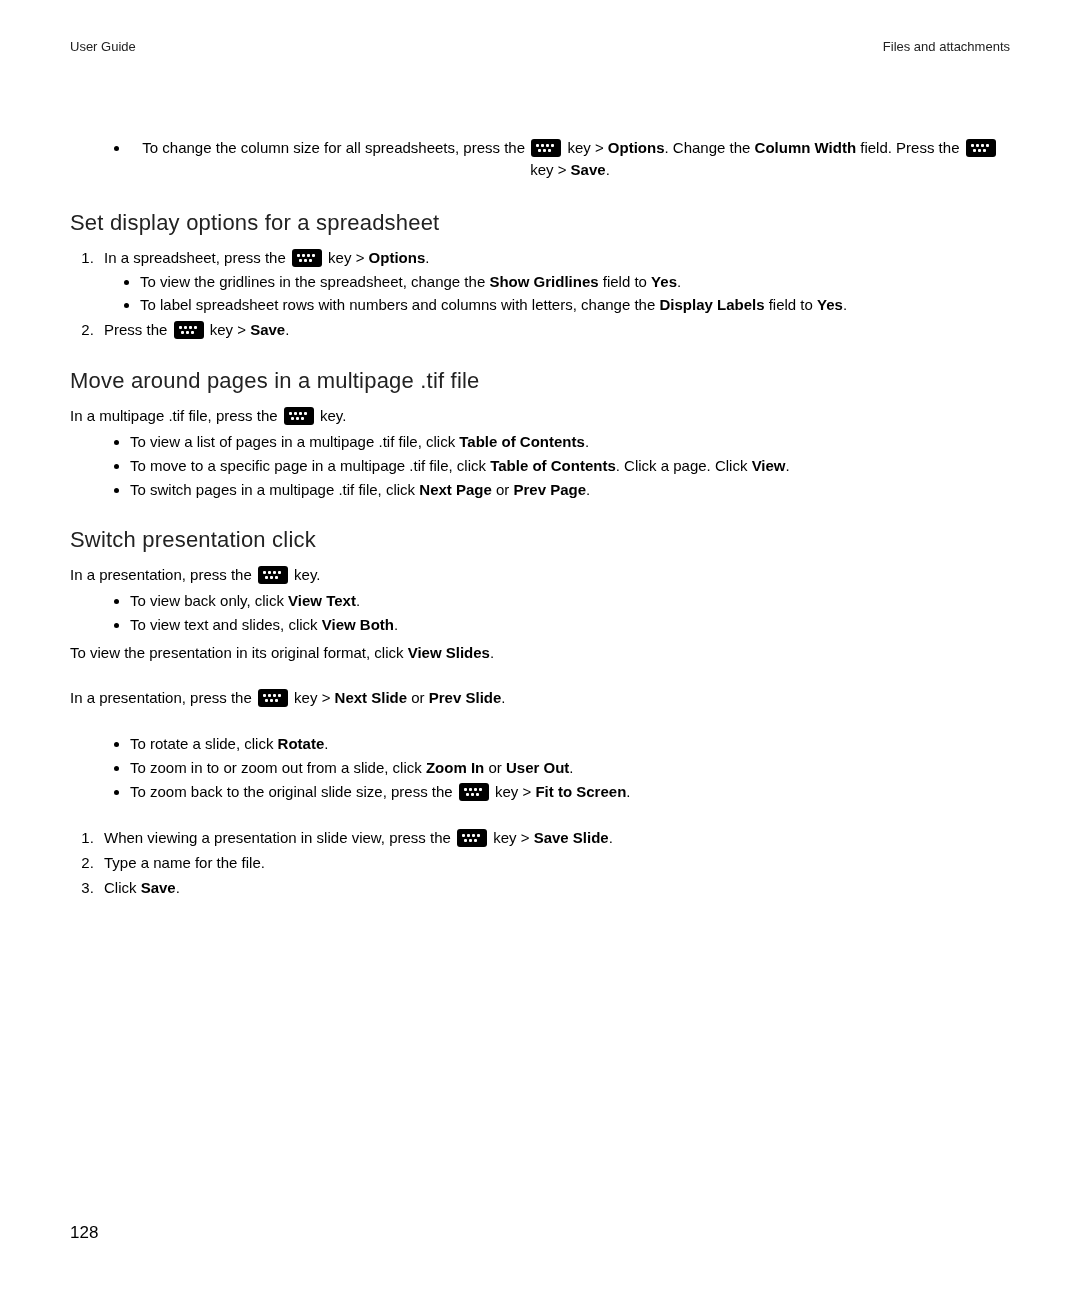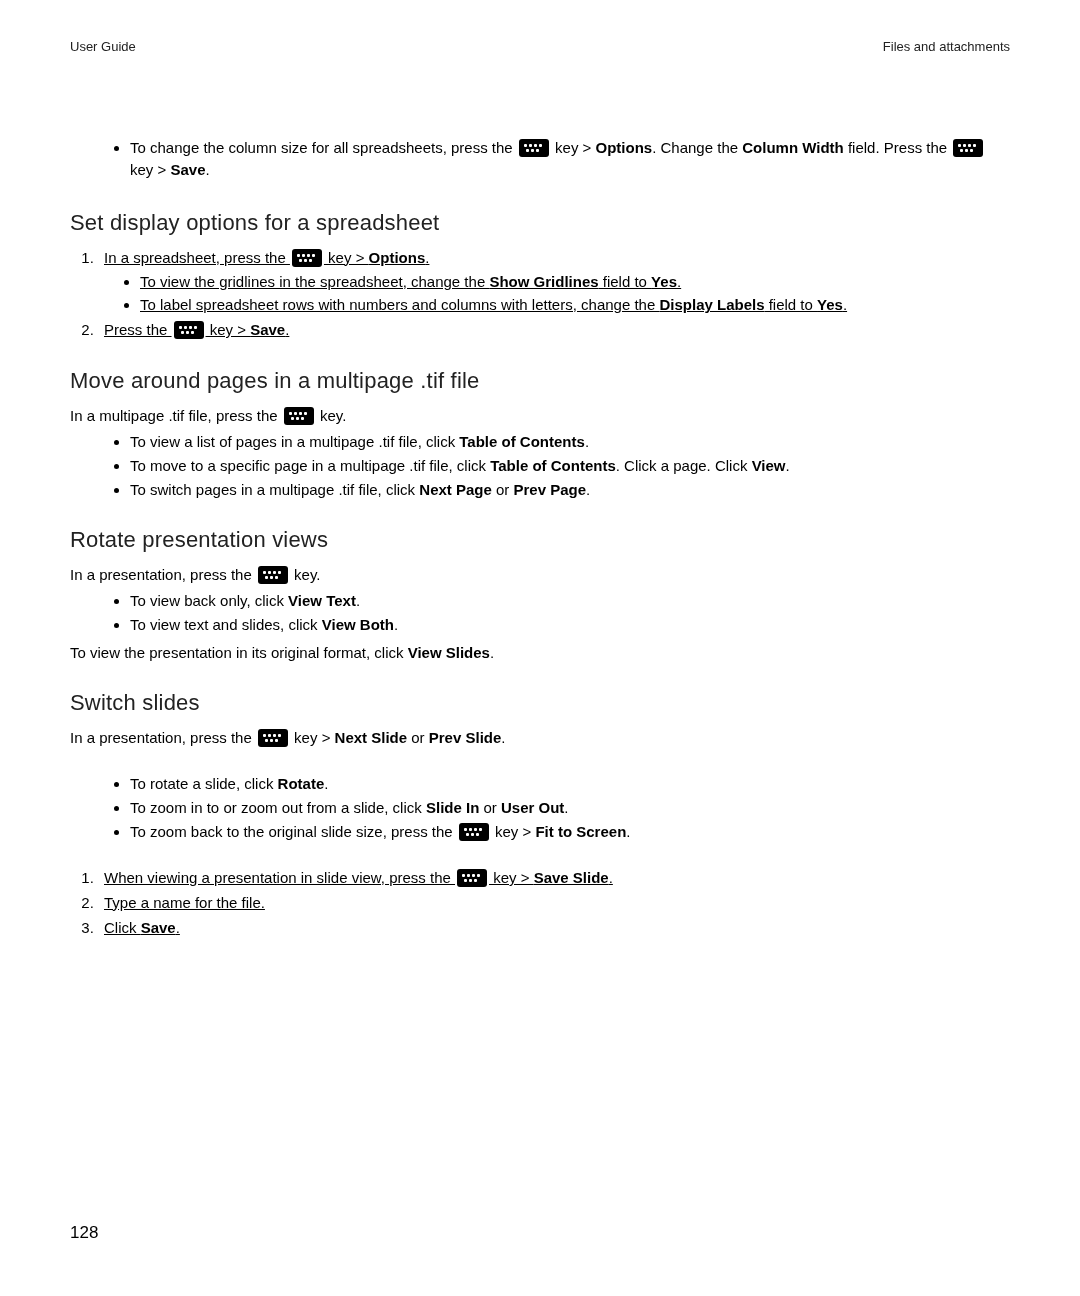--- a/index.html
+++ b/index.html
@@ -36,21 +36,20 @@
     font-family: "Trebuchet MS", "Segoe UI", sans-serif;
     font-weight: 400;
     font-size: 22px;
     color: #222;
     margin: 18px 0 8px 0;
     letter-spacing: 0.2px;
   }
   ol.steps {
     margin: 4px 0 4px 0;
     padding-left: 28px;
-    text-decoration: underline;
   }
   ol.steps > li {
     margin-bottom: 3px;
     padding-left: 6px;
   }
   ul.bullets {
     list-style-type: disc;
     margin: 2px 0 2px 0;
     padding-left: 60px;
   }
@@ -60,20 +59,21 @@
   ul.bullets > li {
     margin-bottom: 2px;
   }
   .top-bullets {
     padding-left: 60px;
     list-style-type: disc;
     margin: 0 0 26px 0;
   }
   .top-bullets > li {
     margin-bottom: 2px;
+    text-align: center;
   }
   p.para {
     margin: 6px 0 4px 0;
   }
   .key-icon {
     display: inline-block;
     vertical-align: middle;
     width: 30px;
     height: 18px;
     background: #000;
@@ -148,51 +148,50 @@
       <li>
         <span>To move to a specific page in a multipage .tif file, click </span><strong>Table of Contents</strong><span>. Click a page. Click </span><strong>View</strong><span>.</span>
       </li>
       <li>
         <span>To switch pages in a multipage .tif file, click </span><strong>Next Page</strong><span> or </span><strong>Prev Page</strong><span>.</span>
       </li>
     </ul>
   </div>
 
   <div class="section">
-    <h2 class="section-title">Rotate presentation views</h2>
+    <h2 class="section-title">Switch presentation click</h2>
     <p class="para">
       <span>In a presentation, press the </span><span class="key-icon"></span><span> key.</span>
     </p>
     <ul class="bullets">
       <li>
         <span>To view back only, click </span><strong>View Text</strong><span>.</span>
       </li>
       <li>
         <span>To view text and slides, click </span><strong>View Both</strong><span>.</span>
       </li>
     </ul>
     <p class="para">
       <span>To view the presentation in its original format, click </span><strong>View Slides</strong><span>.</span>
     </p>
   </div>
 
   <div class="section">
-    <h2 class="section-title">Switch slides</h2>
     <p class="para">
       <span>In a presentation, press the </span><span class="key-icon"></span><span> key &gt; </span><strong>Next Slide</strong><span> or </span><strong>Prev Slide</strong><span>.</span>
     </p>
   </div>
 
   <div class="section">
     <ul class="bullets">
       <li>
         <span>To rotate a slide, click </span><strong>Rotate</strong><span>.</span>
       </li>
       <li>
-        <span>To zoom in to or zoom out from a slide, click </span><strong>Slide In</strong><span> or </span><strong>User Out</strong><span>.</span>
+        <span>To zoom in to or zoom out from a slide, click </span><strong>Zoom In</strong><span> or </span><strong>User Out</strong><span>.</span>
       </li>
       <li>
         <span>To zoom back to the original slide size, press the </span><span class="key-icon"></span><span> key &gt; </span><strong>Fit to Screen</strong><span>.</span>
       </li>
     </ul>
   </div>
 
   <div class="section">
     <ol class="steps">
       <li>

